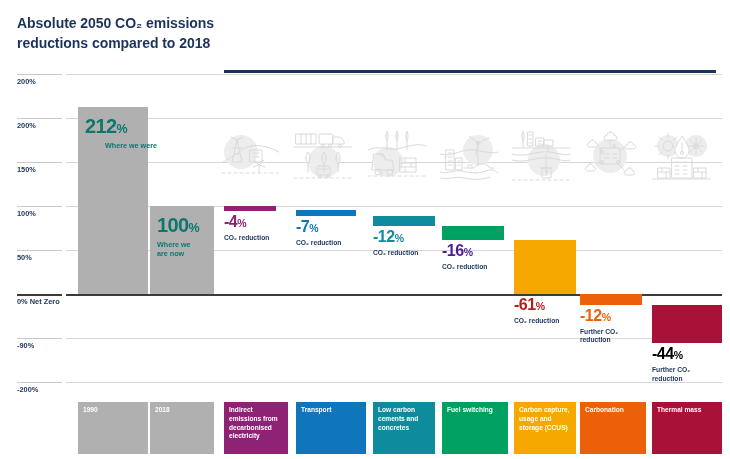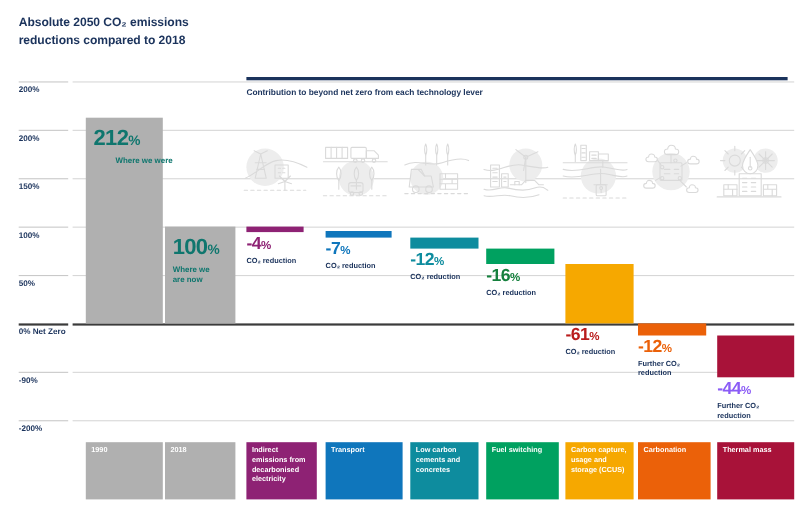--- a/index.html
+++ b/index.html
@@ -9,21 +9,21 @@
     font-family: "Liberation Sans", sans-serif;
     overflow: hidden;
   }
   #root { position: relative; width: 730px; height: 459px; }
 
   
   .chart-title {
     position: absolute;
     left: 17px; top: 14px;
     width: 210px;
-    font-size: 11px;
+    font-size: 14px;
     font-weight: bold;
     line-height: 1.42;
     color: #1b335c;
     letter-spacing: -0.05px;
   }
 
   
   .ytick { position: absolute; left: 0px; width: 66px; height: 1px; }
   .ytick .gline {
     position: absolute; left: 17px; top: 0;
@@ -147,21 +147,20 @@
       <div class="grid-ext" style="top: 338px; width: 656px;"></div>
       <div class="ytick" style="top: 382px;">
         <div class="gline"></div>
         <div class="ylabel">-200%</div>
       </div>
       <div class="grid-ext" style="top: 382px; width: 656px;"></div>
     </div>
 
   <div class="section-head">
     <div class="rule"></div>
-    <div class="stext">Contribution to beyond net zero from each technology lever</div>
   </div>
 
   <div id="icon-layer">
       <div class="icon-slot" style="left: 219px; top: 128px;">
         <svg width="62" height="58" viewBox="0 0 62 58" fill="none" stroke="#dadada" stroke-width="1" stroke-linecap="round" stroke-linejoin="round">
           <circle cx="22" cy="24" r="17" fill="#ededed" stroke="none"></circle>
           <path d="M4 34c10-4 18-14 28-16s20 2 28 6"></path>
           <path d="M18 12l-5 22h10l-5-22z"></path>
           <path d="M13 20h10M14.5 26h7"></path>
           <path d="M18 12l-6-3M18 12l6-3"></path>
@@ -314,37 +313,37 @@
         <div class="val" style="color: rgb(15, 118, 188);"><span>-7</span><span class="pct">%</span></div>
         <div class="cap">CO₂ reduction</div>
       </div>
       <div class="bar" style="left: 373px; top: 215.68px; width: 62px; height: 10.56px; background: rgb(14, 140, 158);"></div>
       <div class="lever-label" style="left: 373px; top: 229.24px;">
         <div class="val" style="color: rgb(14, 140, 158);"><span>-12</span><span class="pct">%</span></div>
         <div class="cap">CO₂ reduction</div>
       </div>
       <div class="bar" style="left: 442px; top: 226.24px; width: 62px; height: 14.08px; background: rgb(0, 161, 96);"></div>
       <div class="lever-label" style="left: 442px; top: 243.32px;">
-        <div class="val" style="color: #15803d;"><span>-16</span><span class="pct">%</span></div>
+        <div class="val" style="color: #4c1d95;"><span>-16</span><span class="pct">%</span></div>
         <div class="cap">CO₂ reduction</div>
       </div>
       <div class="bar" style="left: 514px; top: 240.32px; width: 62px; height: 53.68px; background: rgb(246, 168, 0);"></div>
       <div class="lever-label" style="left: 514px; top: 297px;">
         <div class="val" style="color: #b91c1c;"><span>-61</span><span class="pct">%</span></div>
         <div class="cap">CO₂ reduction</div>
       </div>
       <div class="bar" style="left: 580px; top: 294px; width: 62px; height: 10.56px; background: rgb(235, 97, 9);"></div>
       <div class="lever-label" style="left: 580px; top: 307.56px;">
         <div class="val" style="color: rgb(235, 97, 9);"><span>-12</span><span class="pct">%</span></div>
         <div class="cap">Further CO₂
 reduction</div>
       </div>
       <div class="bar" style="left: 652px; top: 304.56px; width: 70px; height: 38.72px; background: rgb(168, 18, 57);"></div>
       <div class="lever-label" style="left: 652px; top: 346.28px;">
-        <div class="val" style="color: #8b5cf6;"><span>-44</span><span class="pct">%</span></div>
+        <div class="val" style="color: #000000;"><span>-44</span><span class="pct">%</span></div>
         <div class="cap">Further CO₂
 reduction</div>
       </div>
     </div>
 
   <div id="legend-layer">
       <div class="legend-item grey" style="left: 78px; width: 70px;">
         <div class="sw" style="background: rgb(176, 176, 176);"></div>
         <div class="ltxt">1990</div>
       </div>

